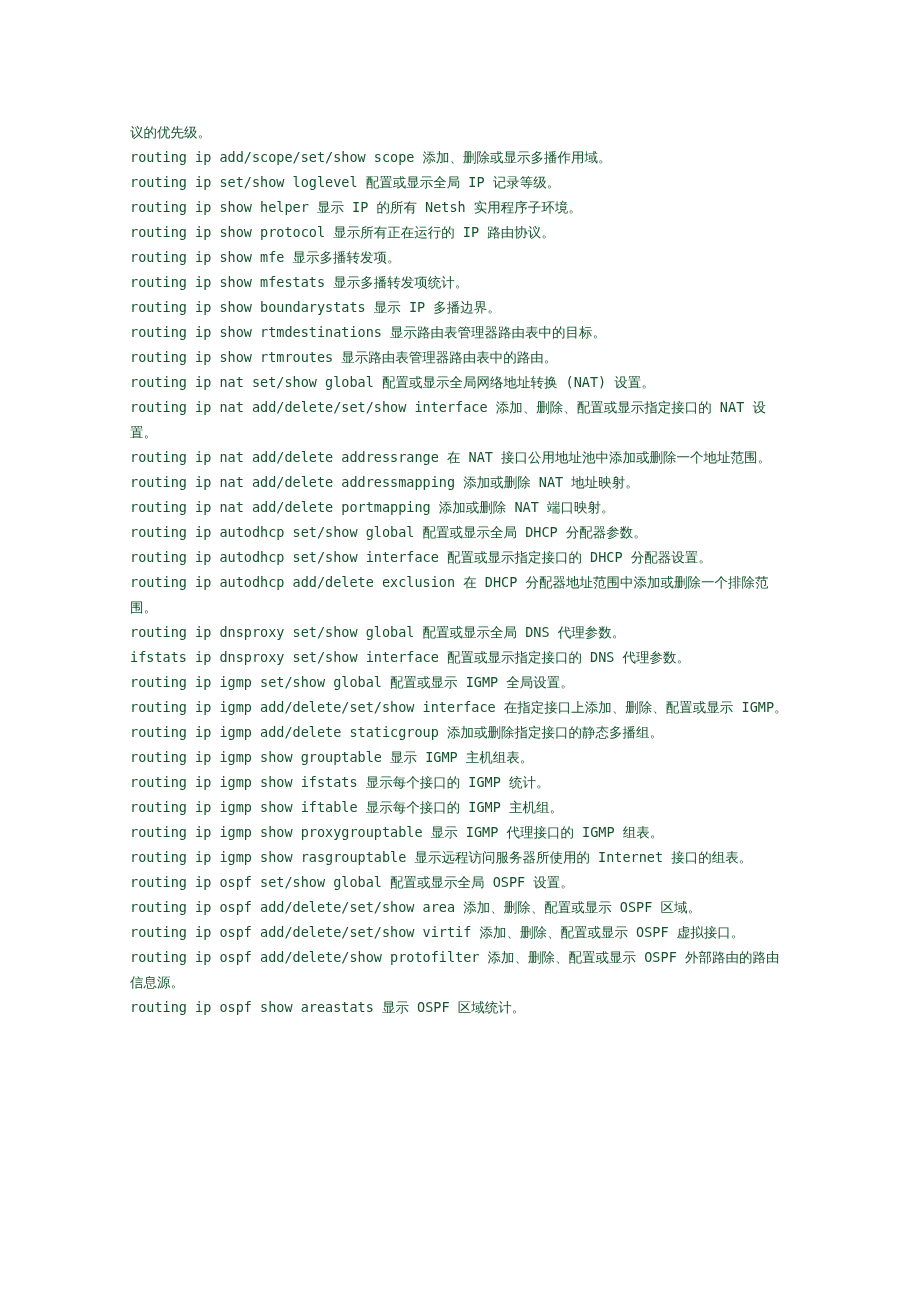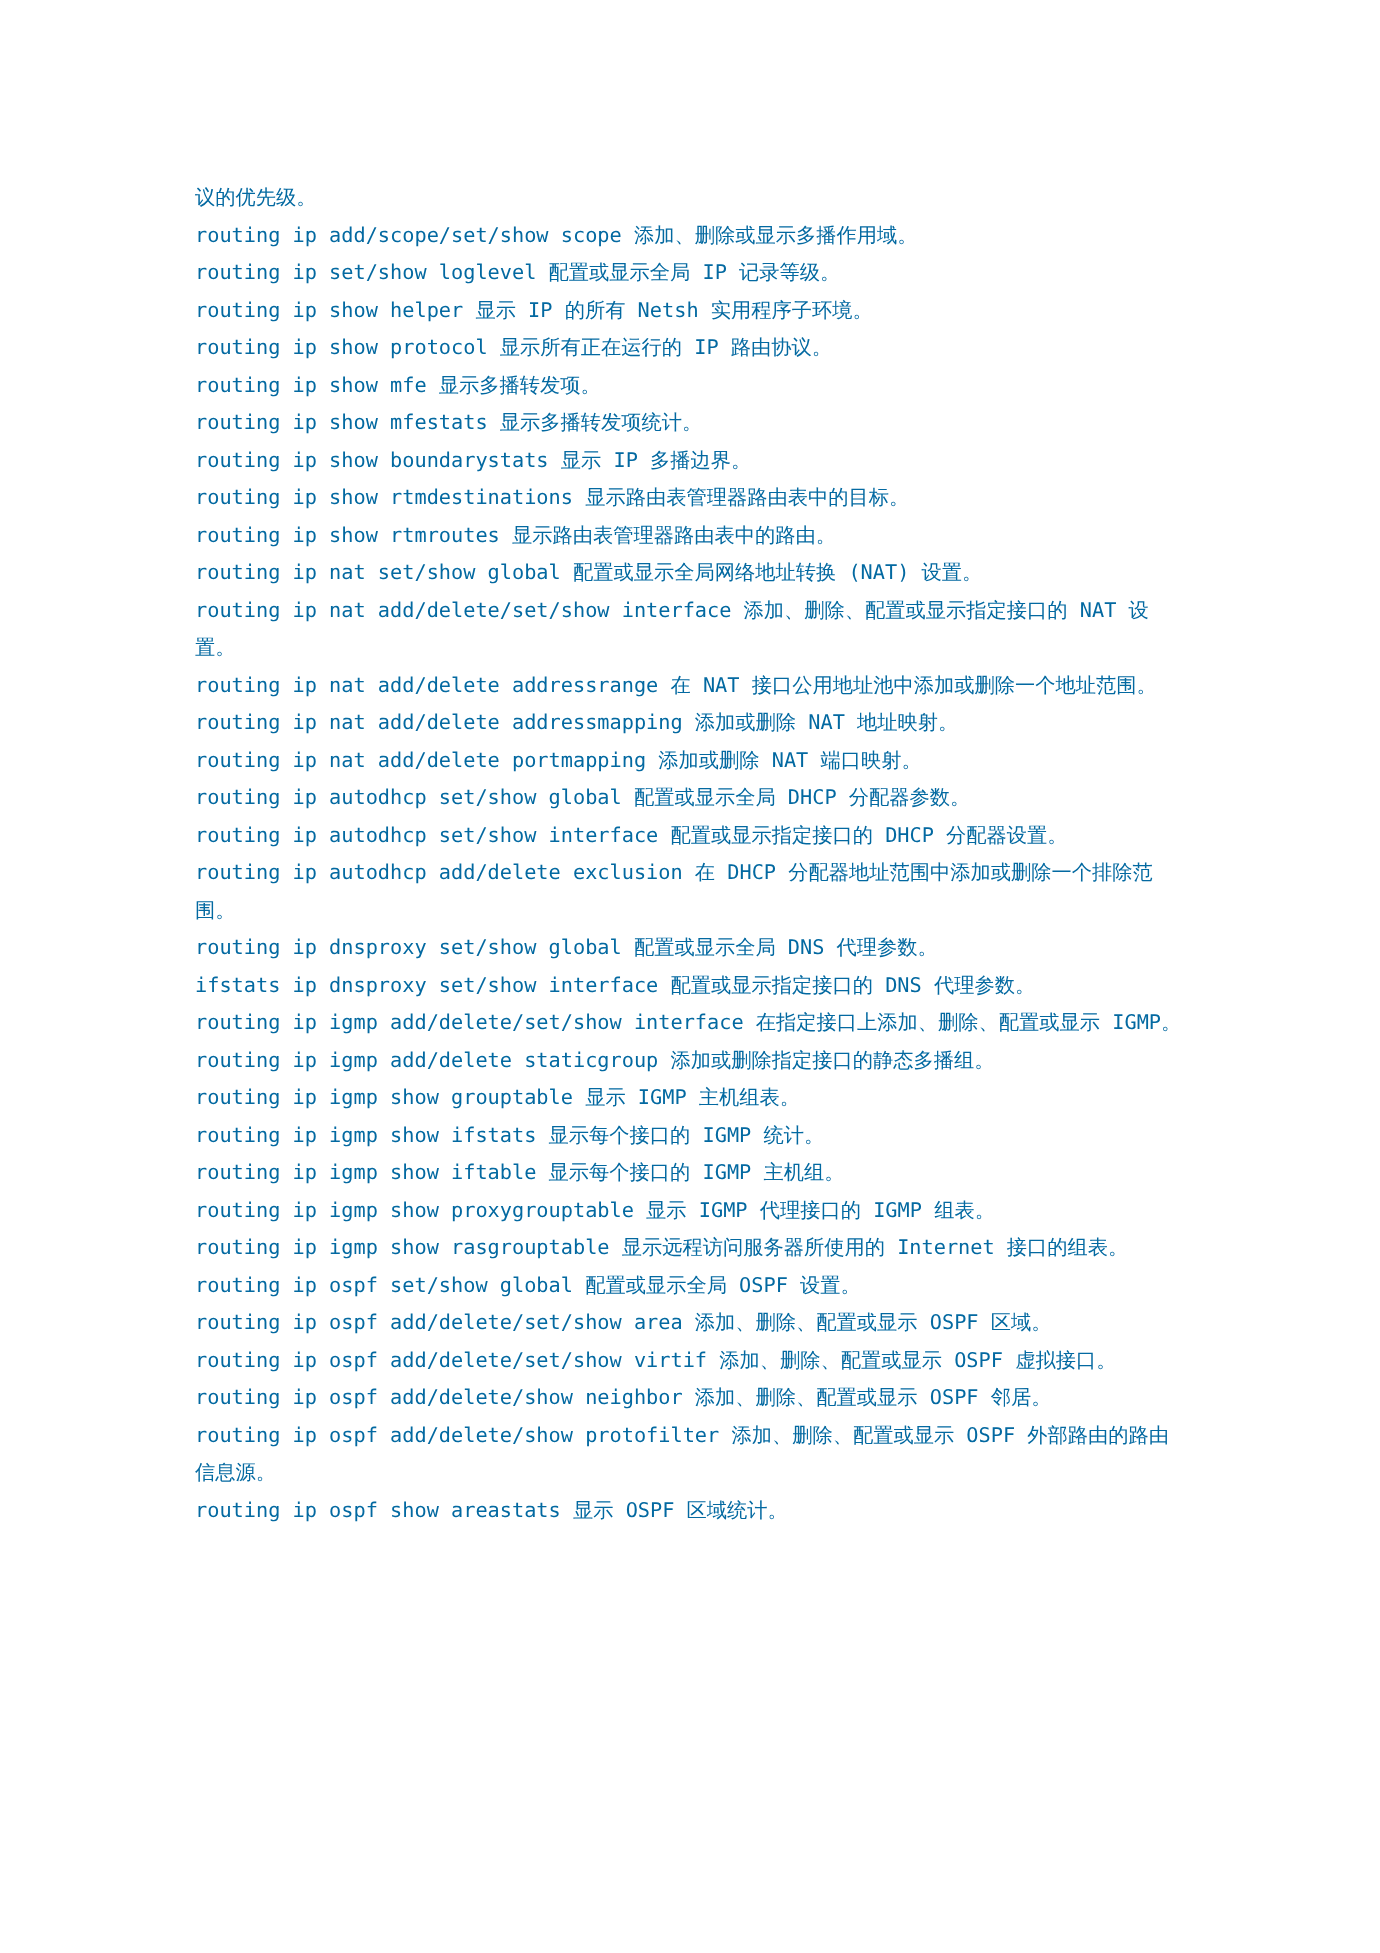--- a/index.html
+++ b/index.html
@@ -10,21 +10,21 @@
       width: 920px;
     }
     .page {
       padding: 120px 130px 180px 130px;
       box-sizing: border-box;
       width: 920px;
     }
     .line {
       font-size: 13.5px;
       line-height: 25px;
-      color: #0369a1;
+      color: #14532d;
       white-space: normal;
       word-break: break-word;
     }
   </style>
 </head>
 <body>
 
 <div class="page">
   <div id="content">
       <div class="line">议的优先级。</div>
@@ -40,27 +40,27 @@
       <div class="line">routing ip nat set/show global 配置或显示全局网络地址转换 (NAT) 设置。</div>
       <div class="line">routing ip nat add/delete/set/show interface 添加、删除、配置或显示指定接口的 NAT 设置。</div>
       <div class="line">routing ip nat add/delete addressrange 在 NAT 接口公用地址池中添加或删除一个地址范围。</div>
       <div class="line">routing ip nat add/delete addressmapping 添加或删除 NAT 地址映射。</div>
       <div class="line">routing ip nat add/delete portmapping 添加或删除 NAT 端口映射。</div>
       <div class="line">routing ip autodhcp set/show global 配置或显示全局 DHCP 分配器参数。</div>
       <div class="line">routing ip autodhcp set/show interface 配置或显示指定接口的 DHCP 分配器设置。</div>
       <div class="line">routing ip autodhcp add/delete exclusion 在 DHCP 分配器地址范围中添加或删除一个排除范围。</div>
       <div class="line">routing ip dnsproxy set/show global 配置或显示全局 DNS 代理参数。</div>
       <div class="line">ifstats ip dnsproxy set/show interface 配置或显示指定接口的 DNS 代理参数。</div>
+      <div class="line">routing ip igmp set/show global 配置或显示 IGMP 全局设置。</div>
       <div class="line">routing ip igmp add/delete/set/show interface 在指定接口上添加、删除、配置或显示 IGMP。</div>
       <div class="line">routing ip igmp add/delete staticgroup 添加或删除指定接口的静态多播组。</div>
       <div class="line">routing ip igmp show grouptable 显示 IGMP 主机组表。</div>
       <div class="line">routing ip igmp show ifstats 显示每个接口的 IGMP 统计。</div>
       <div class="line">routing ip igmp show iftable 显示每个接口的 IGMP 主机组。</div>
       <div class="line">routing ip igmp show proxygrouptable 显示 IGMP 代理接口的 IGMP 组表。</div>
       <div class="line">routing ip igmp show rasgrouptable 显示远程访问服务器所使用的 Internet 接口的组表。</div>
       <div class="line">routing ip ospf set/show global 配置或显示全局 OSPF 设置。</div>
       <div class="line">routing ip ospf add/delete/set/show area 添加、删除、配置或显示 OSPF 区域。</div>
       <div class="line">routing ip ospf add/delete/set/show virtif 添加、删除、配置或显示 OSPF 虚拟接口。</div>
-      <div class="line">routing ip ospf add/delete/show neighbor 添加、删除、配置或显示 OSPF 邻居。</div>
       <div class="line">routing ip ospf add/delete/show protofilter 添加、删除、配置或显示 OSPF 外部路由的路由信息源。</div>
       <div class="line">routing ip ospf show areastats 显示 OSPF 区域统计。</div>
     </div>
 </div>
 
 </body></html>

